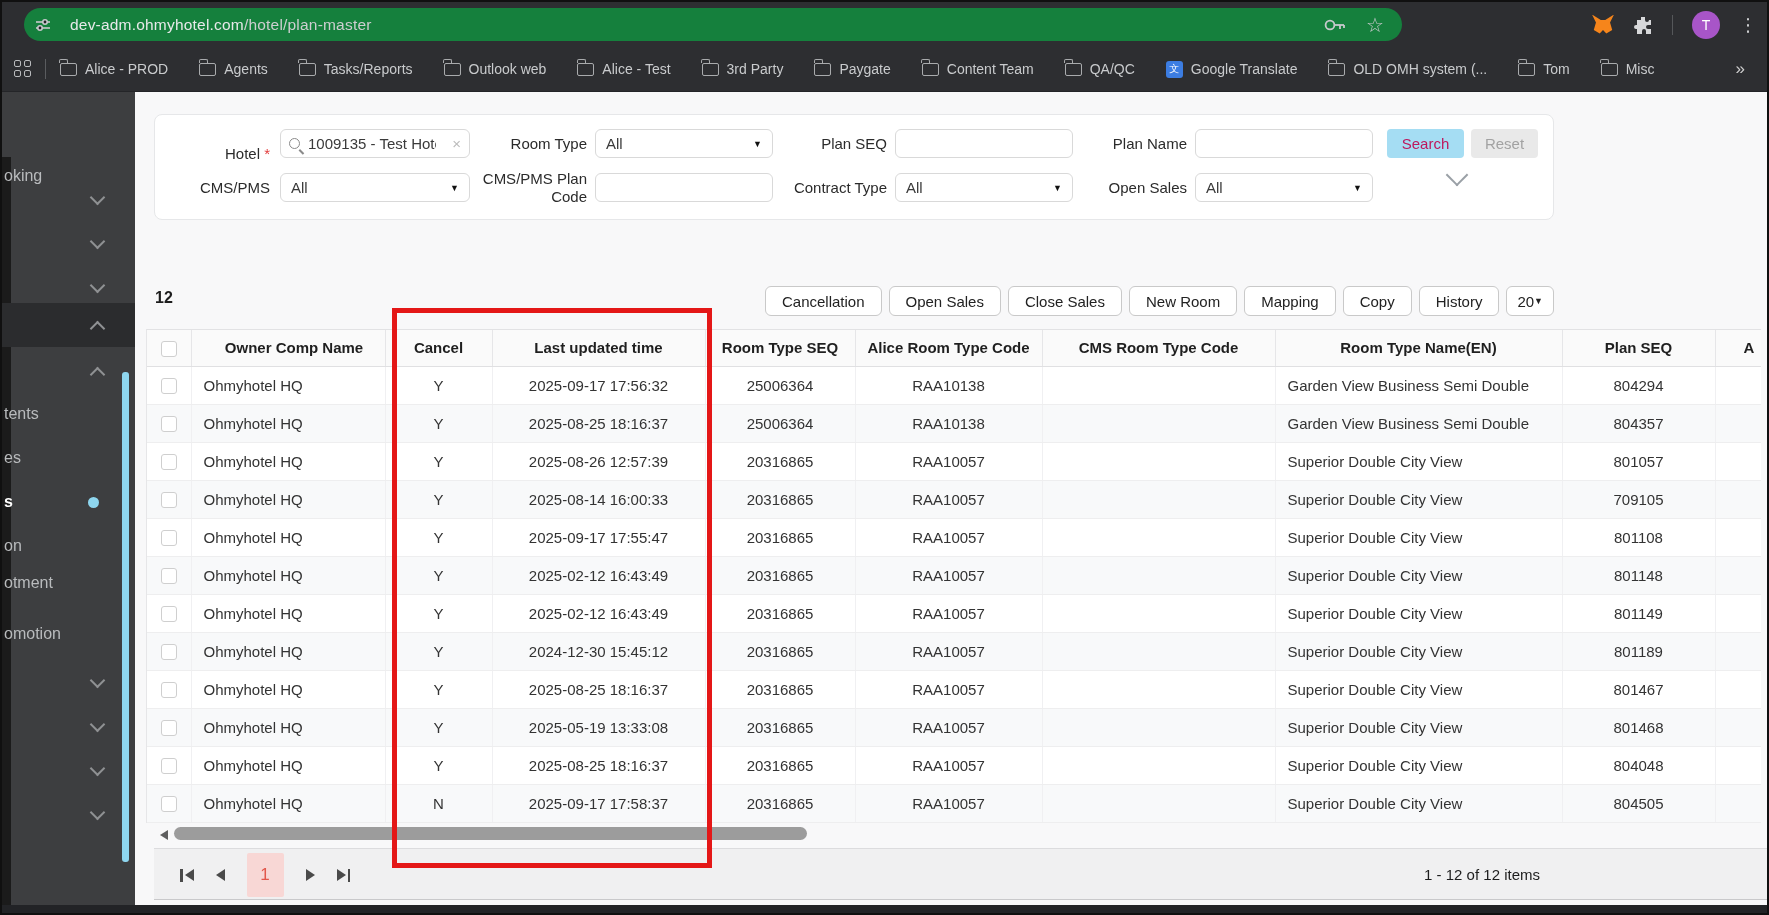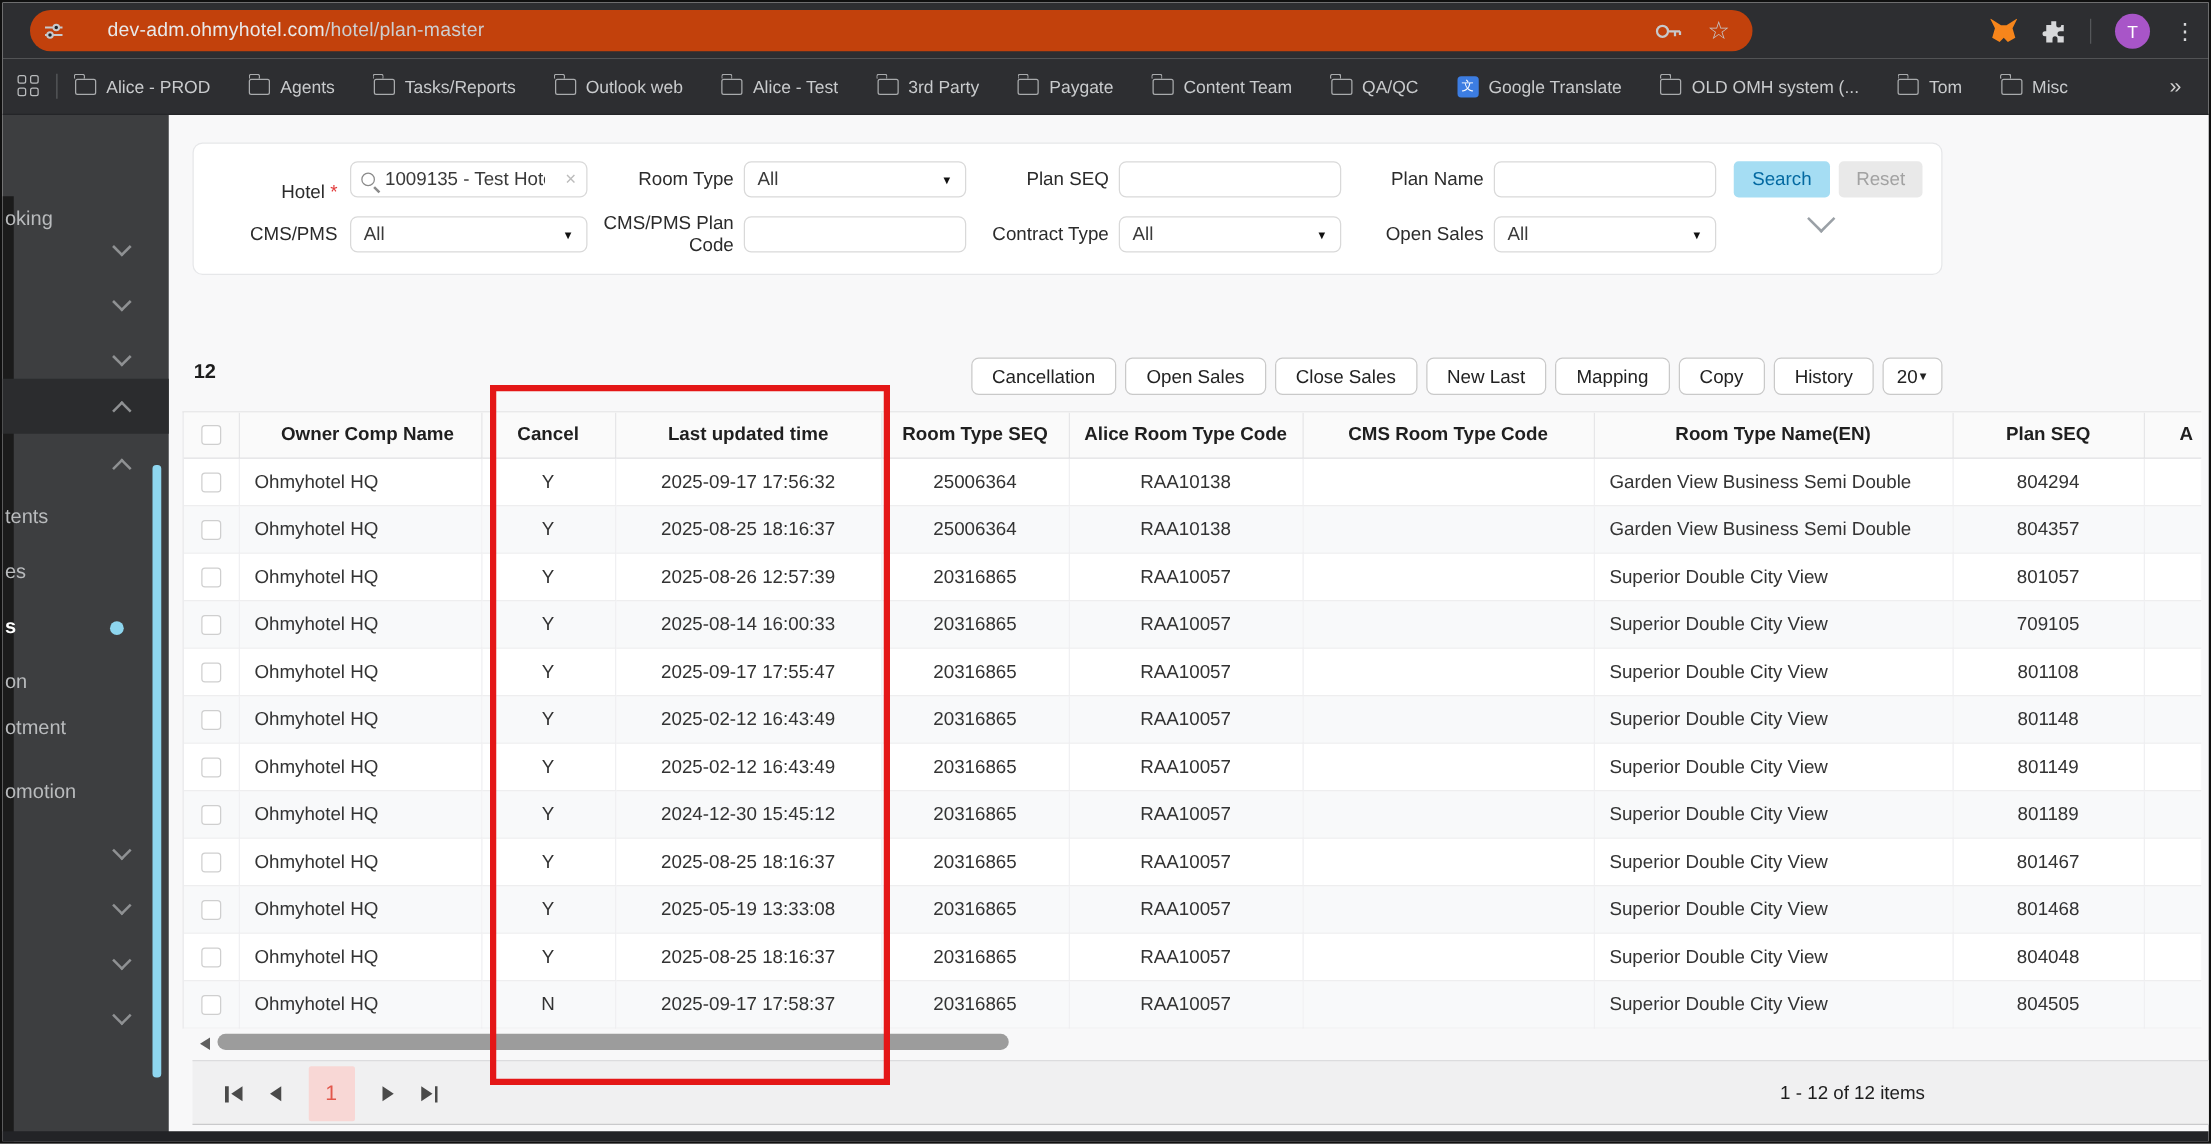--- a/index.html
+++ b/index.html
@@ -2,22 +2,22 @@
 <html><head>
 <meta charset="utf-8">
 <style>
   * { margin:0; padding:0; box-sizing:border-box; }
   body { background:#555; font-family:"Liberation Sans", sans-serif; }
   .screen { position:relative; width:1769px; height:915px; background:#f8f8f9; overflow:hidden;
             border:2px solid #101010; }
 
   
   .topbar { position:absolute; left:0; top:0; width:100%; height:45px; background:#2d2e31; }
-  .omnibox { position:absolute; left:22px; top:6px; width:1378px; height:33px; background:#c2410c;
-             border-radius:17px; display:flex; align-items:center;gap:16px; }
+  .omnibox { position:absolute; left:22px; top:6px; width:1378px; height:33px; background:#15803d;
+             border-radius:17px; display:flex; align-items:center; }
   .siteinfo { width:26px; height:26px; margin-left:6px; border-radius:50%; display:flex; align-items:center;
               justify-content:center; }
   .url { margin-left:14px; font-size:15.5px; color:#e8e9ea; letter-spacing:.2px; white-space:nowrap; }
   .url .path { color:#cdced0; }
   .omni-right { margin-left:auto; display:flex; align-items:center; gap:20px; padding-right:18px; }
   .chrome-icons { position:absolute; right:10px; top:6px; height:33px; display:flex; align-items:center; gap:19px; }
   .icon-star { color:#c7c9cc; font-size:20px; }
   .fox { width:22px; height:20px; background:#f6851b;
          clip-path:polygon(0% 0%, 18% 40%, 8% 78%, 35% 95%, 50% 78%, 65% 95%, 92% 78%, 82% 40%, 100% 0%, 60% 28%, 40% 28%); }
   .vsep { width:1px; height:20px; background:#55575a; }
@@ -67,21 +67,21 @@
                         border-radius:6px; font-size:15px; color:#3a3a3a; display:flex; align-items:center;
                         padding:0 10px; }
   .f-select .caret { margin-left:auto; font-size:9px; color:#111; }
   .hotel-box { padding:0 8px; }
   .mag { width:11px; height:11px; border:1.8px solid #8a8a8a; border-radius:50%; position:relative; flex:0 0 auto; }
   .mag:after { content:""; position:absolute; left:10px; top:10px; width:6px; height:1.8px; background:#8a8a8a;
                transform:rotate(45deg); transform-origin:0 0; }
   .hotel-text { margin-left:8px; white-space:nowrap; overflow:hidden; width:128px; }
   .clear-x { margin-left:auto; color:#bcbcbc; font-size:15px; }
   .btn-search { position:absolute; left:1385px; top:127px; width:77px; height:29px; background:#a5ddf3;
-                border:none; border-radius:4px; font-size:15px; color:#0369a1; }
+                border:none; border-radius:4px; font-size:15px; color:#be185d; }
   .btn-reset  { position:absolute; left:1469px; top:127px; width:67px; height:29px; background:#e9e9e9;
                 border:none; border-radius:4px; font-size:15px; color:#a2a2a2; }
   .expand-chev { position:absolute; left:1447px; top:165px; width:22px; height:22px; }
   .expand-chev span { display:block; width:16px; height:16px; border-right:2.4px solid #9aa0a6;
                       border-bottom:2.4px solid #9aa0a6; transform:rotate(45deg); }
 
   
   .count { position:absolute; left:153px; top:287px; font-size:16px; font-weight:bold; color:#1d1d1d; }
   .actionbar { position:absolute; left:802px; top:284px; width:750px; display:flex; gap:7px; justify-content:flex-end; }
   .a-btn { height:30px; background:#fff; border:1px solid #c9c9c9; border-radius:6px; font-size:15px;
@@ -329,21 +329,21 @@
   </div>
   <div class="expand-chev">
       <span></span>
     </div>
 
   <div class="count">12</div>
   <div class="actionbar" id="actionbar">
       <button class="a-btn">Cancellation</button>
       <button class="a-btn">Open Sales</button>
       <button class="a-btn">Close Sales</button>
-      <button class="a-btn">New Last</button>
+      <button class="a-btn">New Room</button>
       <button class="a-btn">Mapping</button>
       <button class="a-btn">Copy</button>
       <button class="a-btn">History</button>
       <div class="size-select">
         <span>20</span>
         <span class="caret">▼</span>
       </div>
     </div>
 
   <div class="grid">

